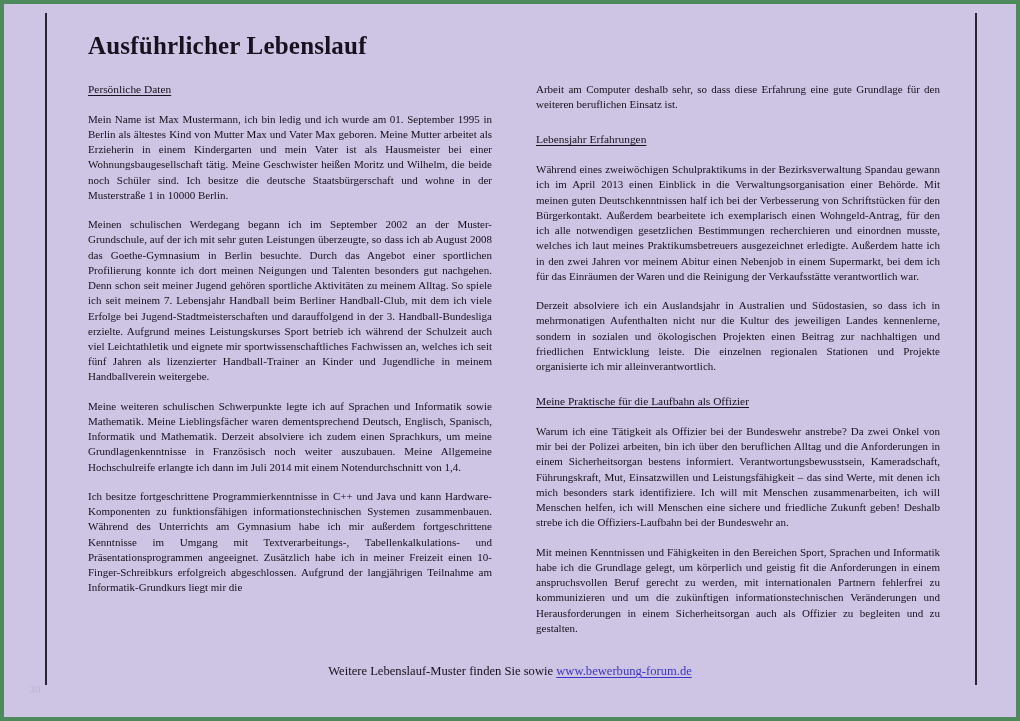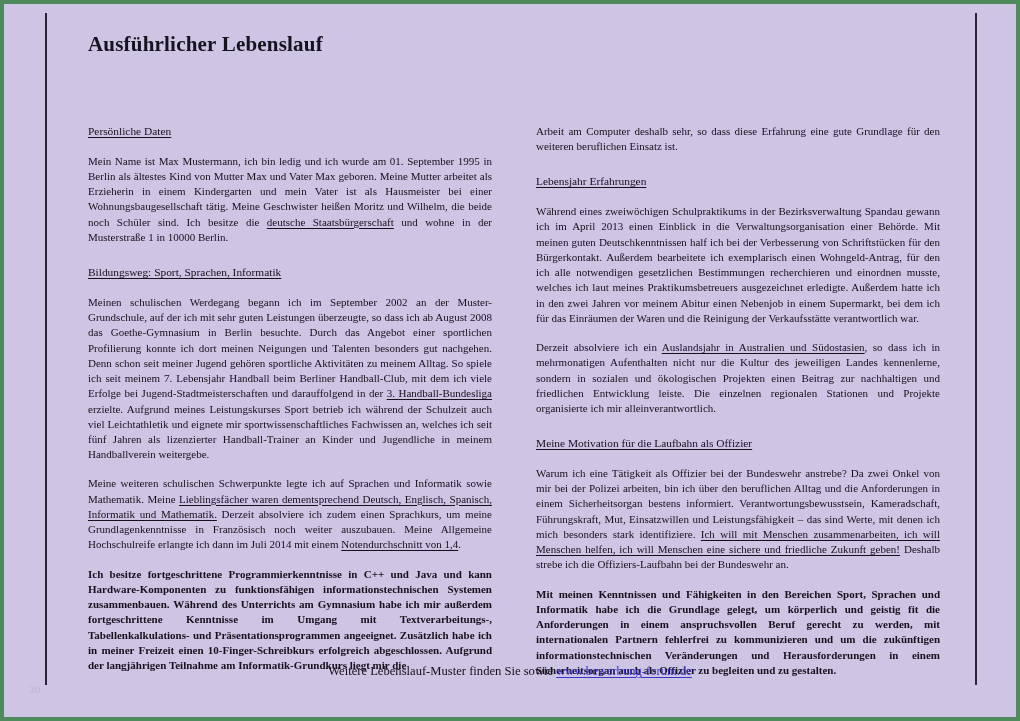--- a/index.html
+++ b/index.html
@@ -46,35 +46,34 @@
     color: #bfb4d6;
     letter-spacing: 0.5px;
     line-height: 1;
   }
 
   #doc-title {
     position: absolute;
     left: 84px;
     top: 28px;
     margin: 0;
-    font-size: 21px;
+    font-size: 25px;
     font-weight: bold;
     letter-spacing: 0.2px;
     color: #17121f;
   }
 
   #columns {
     position: absolute;
     left: 84px;
     top: 78px;
     width: 852px;
     height: 555px;
     display: flex;
     gap: 44px;
-    margin-top: 42px;
   }
   .column {
     width: 404px;
     display: block;
   }
 
   .section-heading {
     font-size: 11.4px;
     line-height: 1.38;
     color: #16111d;
@@ -87,24 +86,23 @@
 
   p.body-par {
     font-size: 11px;
     line-height: 1.385;
     color: #16111d;
     text-align: justify;
     text-justify: inter-word;
     margin: 0 0 14px 0;
     hyphens: none;
   }
-  p.body-par:last-child { margin-bottom: 0; font-weight: bold; }
+  p.body-par:last-child { margin-bottom: 0; }
 
   .u {
-    text-decoration: underline;
     text-underline-offset: 2px;
   }
 
   #footer {
     position: absolute;
     left: 0;
     top: 660px;
     width: 1012px;
     text-align: center;
     font-size: 12.6px;
@@ -130,41 +128,40 @@
   <h1 id="doc-title">Ausführlicher Lebenslauf</h1>
 
   <div id="columns">
 
     <div class="column">
 
       <span class="section-heading">Persönliche Daten</span>
 
       <p class="body-par"><span>Mein Name ist Max Mustermann, ich bin ledig und ich wurde am 01. September 1995 in Berlin als ältestes Kind von Mutter Max und Vater Max geboren. Meine Mutter arbeitet als Erzieherin in einem Kindergarten und mein Vater ist als Hausmeister bei einer Wohnungsbaugesellschaft tätig. Meine Geschwister heißen Moritz und Wilhelm, die beide noch Schüler sind. Ich besitze die </span><span class="u">deutsche Staatsbürgerschaft</span><span> und wohne in der Musterstraße 1 in 10000 Berlin.</span></p>
 
-      <span class="section-heading spaced-top">Bildungsweg: Sport, Sprachen, Informatik</span>
 
       <p class="body-par"><span>Meinen schulischen Werdegang begann ich im September 2002 an der Muster-Grundschule, auf der ich mit sehr guten Leistungen überzeugte, so dass ich ab August 2008 das Goethe-Gymnasium in Berlin besuchte. Durch das Angebot einer sportlichen Profilierung konnte ich dort meinen Neigungen und Talenten besonders gut nachgehen. Denn schon seit meiner Jugend gehören sportliche Aktivitäten zu meinem Alltag. So spiele ich seit meinem 7. Lebensjahr Handball beim Berliner Handball-Club, mit dem ich viele Erfolge bei Jugend-Stadtmeisterschaften und darauffolgend in der </span><span class="u">3. Handball-Bundesliga</span><span> erzielte. Aufgrund meines Leistungskurses Sport betrieb ich während der Schulzeit auch viel Leichtathletik und eignete mir sportwissenschaftliches Fachwissen an, welches ich seit fünf Jahren als lizenzierter Handball-Trainer an Kinder und Jugendliche in meinem Handballverein weitergebe.</span></p>
 
       <p class="body-par"><span>Meine weiteren schulischen Schwerpunkte legte ich auf Sprachen und Informatik sowie Mathematik. Meine </span><span class="u">Lieblingsfächer waren dementsprechend Deutsch, Englisch, Spanisch, Informatik und Mathematik.</span><span> Derzeit absolviere ich zudem einen Sprachkurs, um meine Grundlagenkenntnisse in Französisch noch weiter auszubauen. Meine Allgemeine Hochschulreife erlangte ich dann im Juli 2014 mit einem </span><span class="u">Notendurchschnitt von 1,4</span><span>.</span></p>
 
       <p class="body-par">Ich besitze fortgeschrittene Programmierkenntnisse in C++ und Java und kann Hardware-Komponenten zu funktionsfähigen informationstechnischen Systemen zusammenbauen. Während des Unterrichts am Gymnasium habe ich mir außerdem fortgeschrittene Kenntnisse im Umgang mit Textverarbeitungs-, Tabellenkalkulations- und Präsentationsprogrammen angeeignet. Zusätzlich habe ich in meiner Freizeit einen 10-Finger-Schreibkurs erfolgreich abgeschlossen. Aufgrund der langjährigen Teilnahme am Informatik-Grundkurs liegt mir die</p>
 
     </div>
 
     <div class="column">
 
       <p class="body-par">Arbeit am Computer deshalb sehr, so dass diese Erfahrung eine gute Grundlage für den weiteren beruflichen Einsatz ist.</p>
 
       <span class="section-heading spaced-top">Lebensjahr Erfahrungen</span>
 
       <p class="body-par">Während eines zweiwöchigen Schulpraktikums in der Bezirksverwaltung Spandau gewann ich im April 2013 einen Einblick in die Verwaltungsorganisation einer Behörde. Mit meinen guten Deutschkenntnissen half ich bei der Verbesserung von Schriftstücken für den Bürgerkontakt. Außerdem bearbeitete ich exemplarisch einen Wohngeld-Antrag, für den ich alle notwendigen gesetzlichen Bestimmungen recherchieren und einordnen musste, welches ich laut meines Praktikumsbetreuers ausgezeichnet erledigte. Außerdem hatte ich in den zwei Jahren vor meinem Abitur einen Nebenjob in einem Supermarkt, bei dem ich für das Einräumen der Waren und die Reinigung der Verkaufsstätte verantwortlich war.</p>
 
       <p class="body-par"><span>Derzeit absolviere ich ein </span><span class="u">Auslandsjahr in Australien und Südostasien</span><span>, so dass ich in mehrmonatigen Aufenthalten nicht nur die Kultur des jeweiligen Landes kennenlerne, sondern in sozialen und ökologischen Projekten einen Beitrag zur nachhaltigen und friedlichen Entwicklung leiste. Die einzelnen regionalen Stationen und Projekte organisierte ich mir alleinverantwortlich.</span></p>
 
-      <span class="section-heading spaced-top">Meine Motivation für die Laufbahn als Offizier</span>
+      <span class="section-heading spaced-top">Meine Praktische für die Laufbahn als Offizier</span>
 
       <p class="body-par"><span>Warum ich eine Tätigkeit als Offizier bei der Bundeswehr anstrebe? Da zwei Onkel von mir bei der Polizei arbeiten, bin ich über den beruflichen Alltag und die Anforderungen in einem Sicherheitsorgan bestens informiert. Verantwortungsbewusstsein, Kameradschaft, Führungskraft, Mut, Einsatzwillen und Leistungsfähigkeit – das sind Werte, mit denen ich mich besonders stark identifiziere. </span><span class="u">Ich will mit Menschen zusammenarbeiten, ich will Menschen helfen, ich will Menschen eine sichere und friedliche Zukunft geben!</span><span> Deshalb strebe ich die Offiziers-Laufbahn bei der Bundeswehr an.</span></p>
 
       <p class="body-par">Mit meinen Kenntnissen und Fähigkeiten in den Bereichen Sport, Sprachen und Informatik habe ich die Grundlage gelegt, um körperlich und geistig fit die Anforderungen in einem anspruchsvollen Beruf gerecht zu werden, mit internationalen Partnern fehlerfrei zu kommunizieren und um die zukünftigen informationstechnischen Veränderungen und Herausforderungen in einem Sicherheitsorgan auch als Offizier zu begleiten und zu gestalten.</p>
 
     </div>
 
   </div>
 
   <div id="footer"><span>Weitere Lebenslauf-Muster finden Sie sowie </span><a class="footer-link">www.bewerbung-forum.de</a></div>

